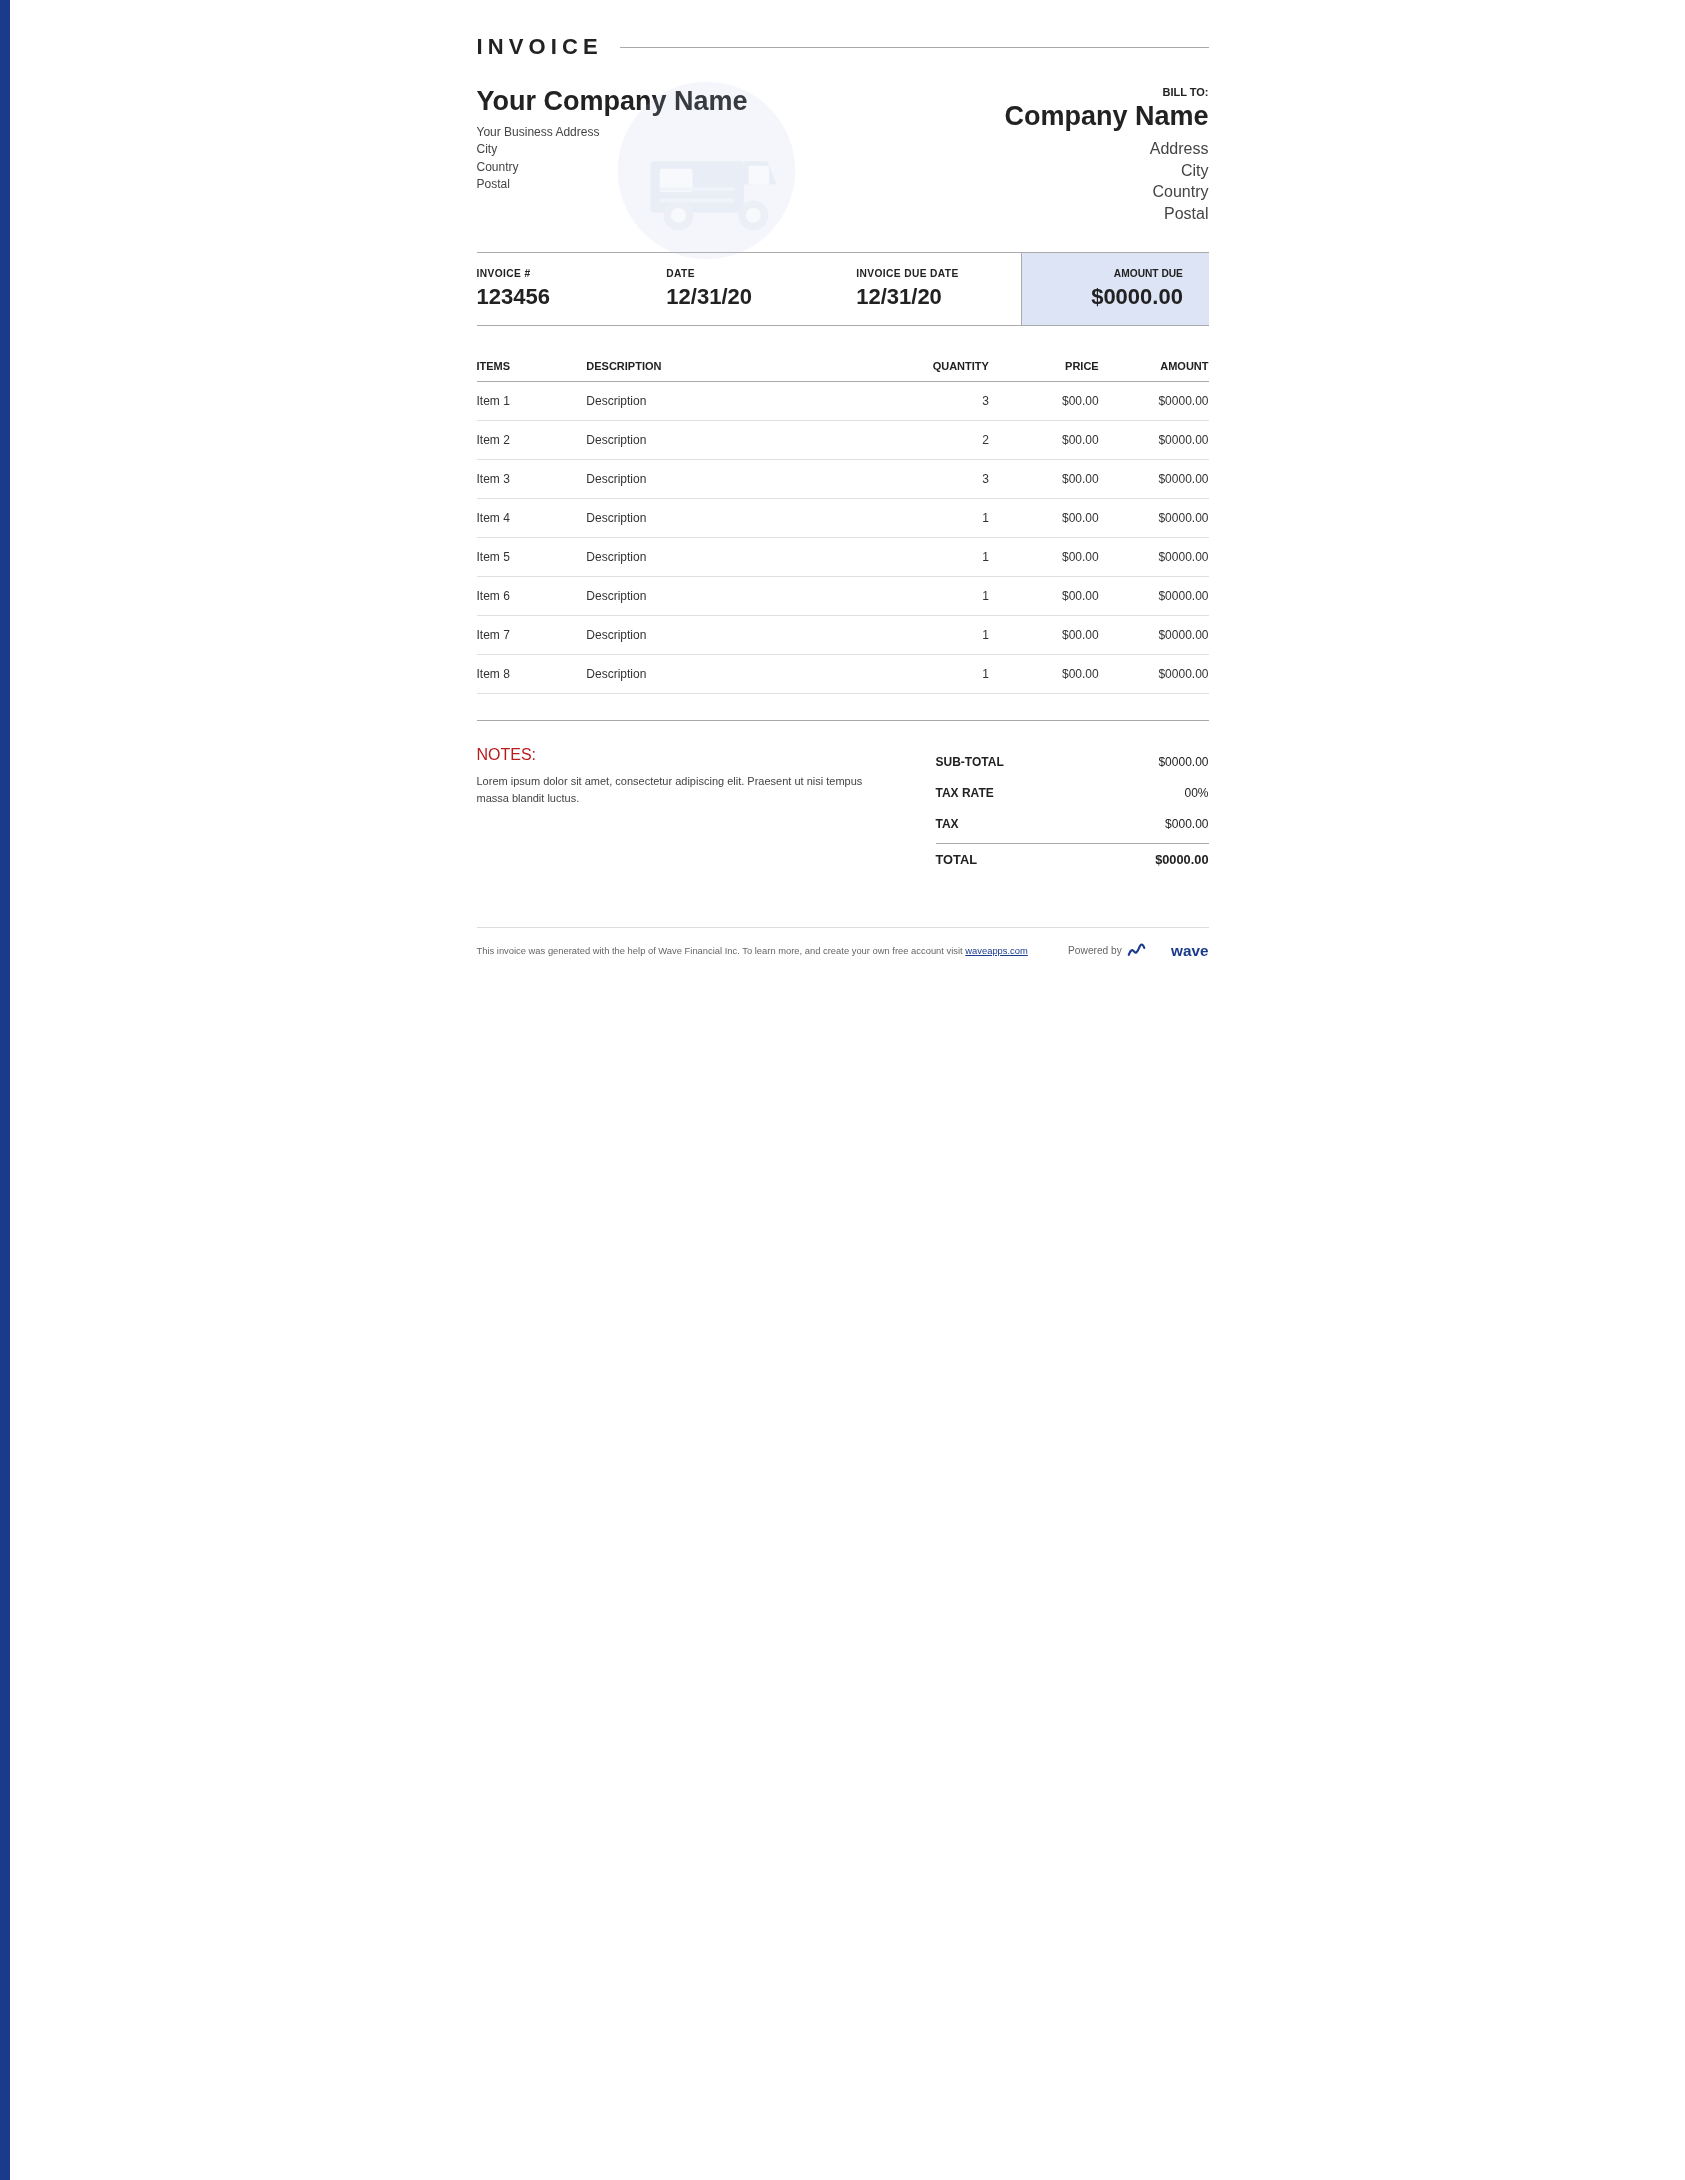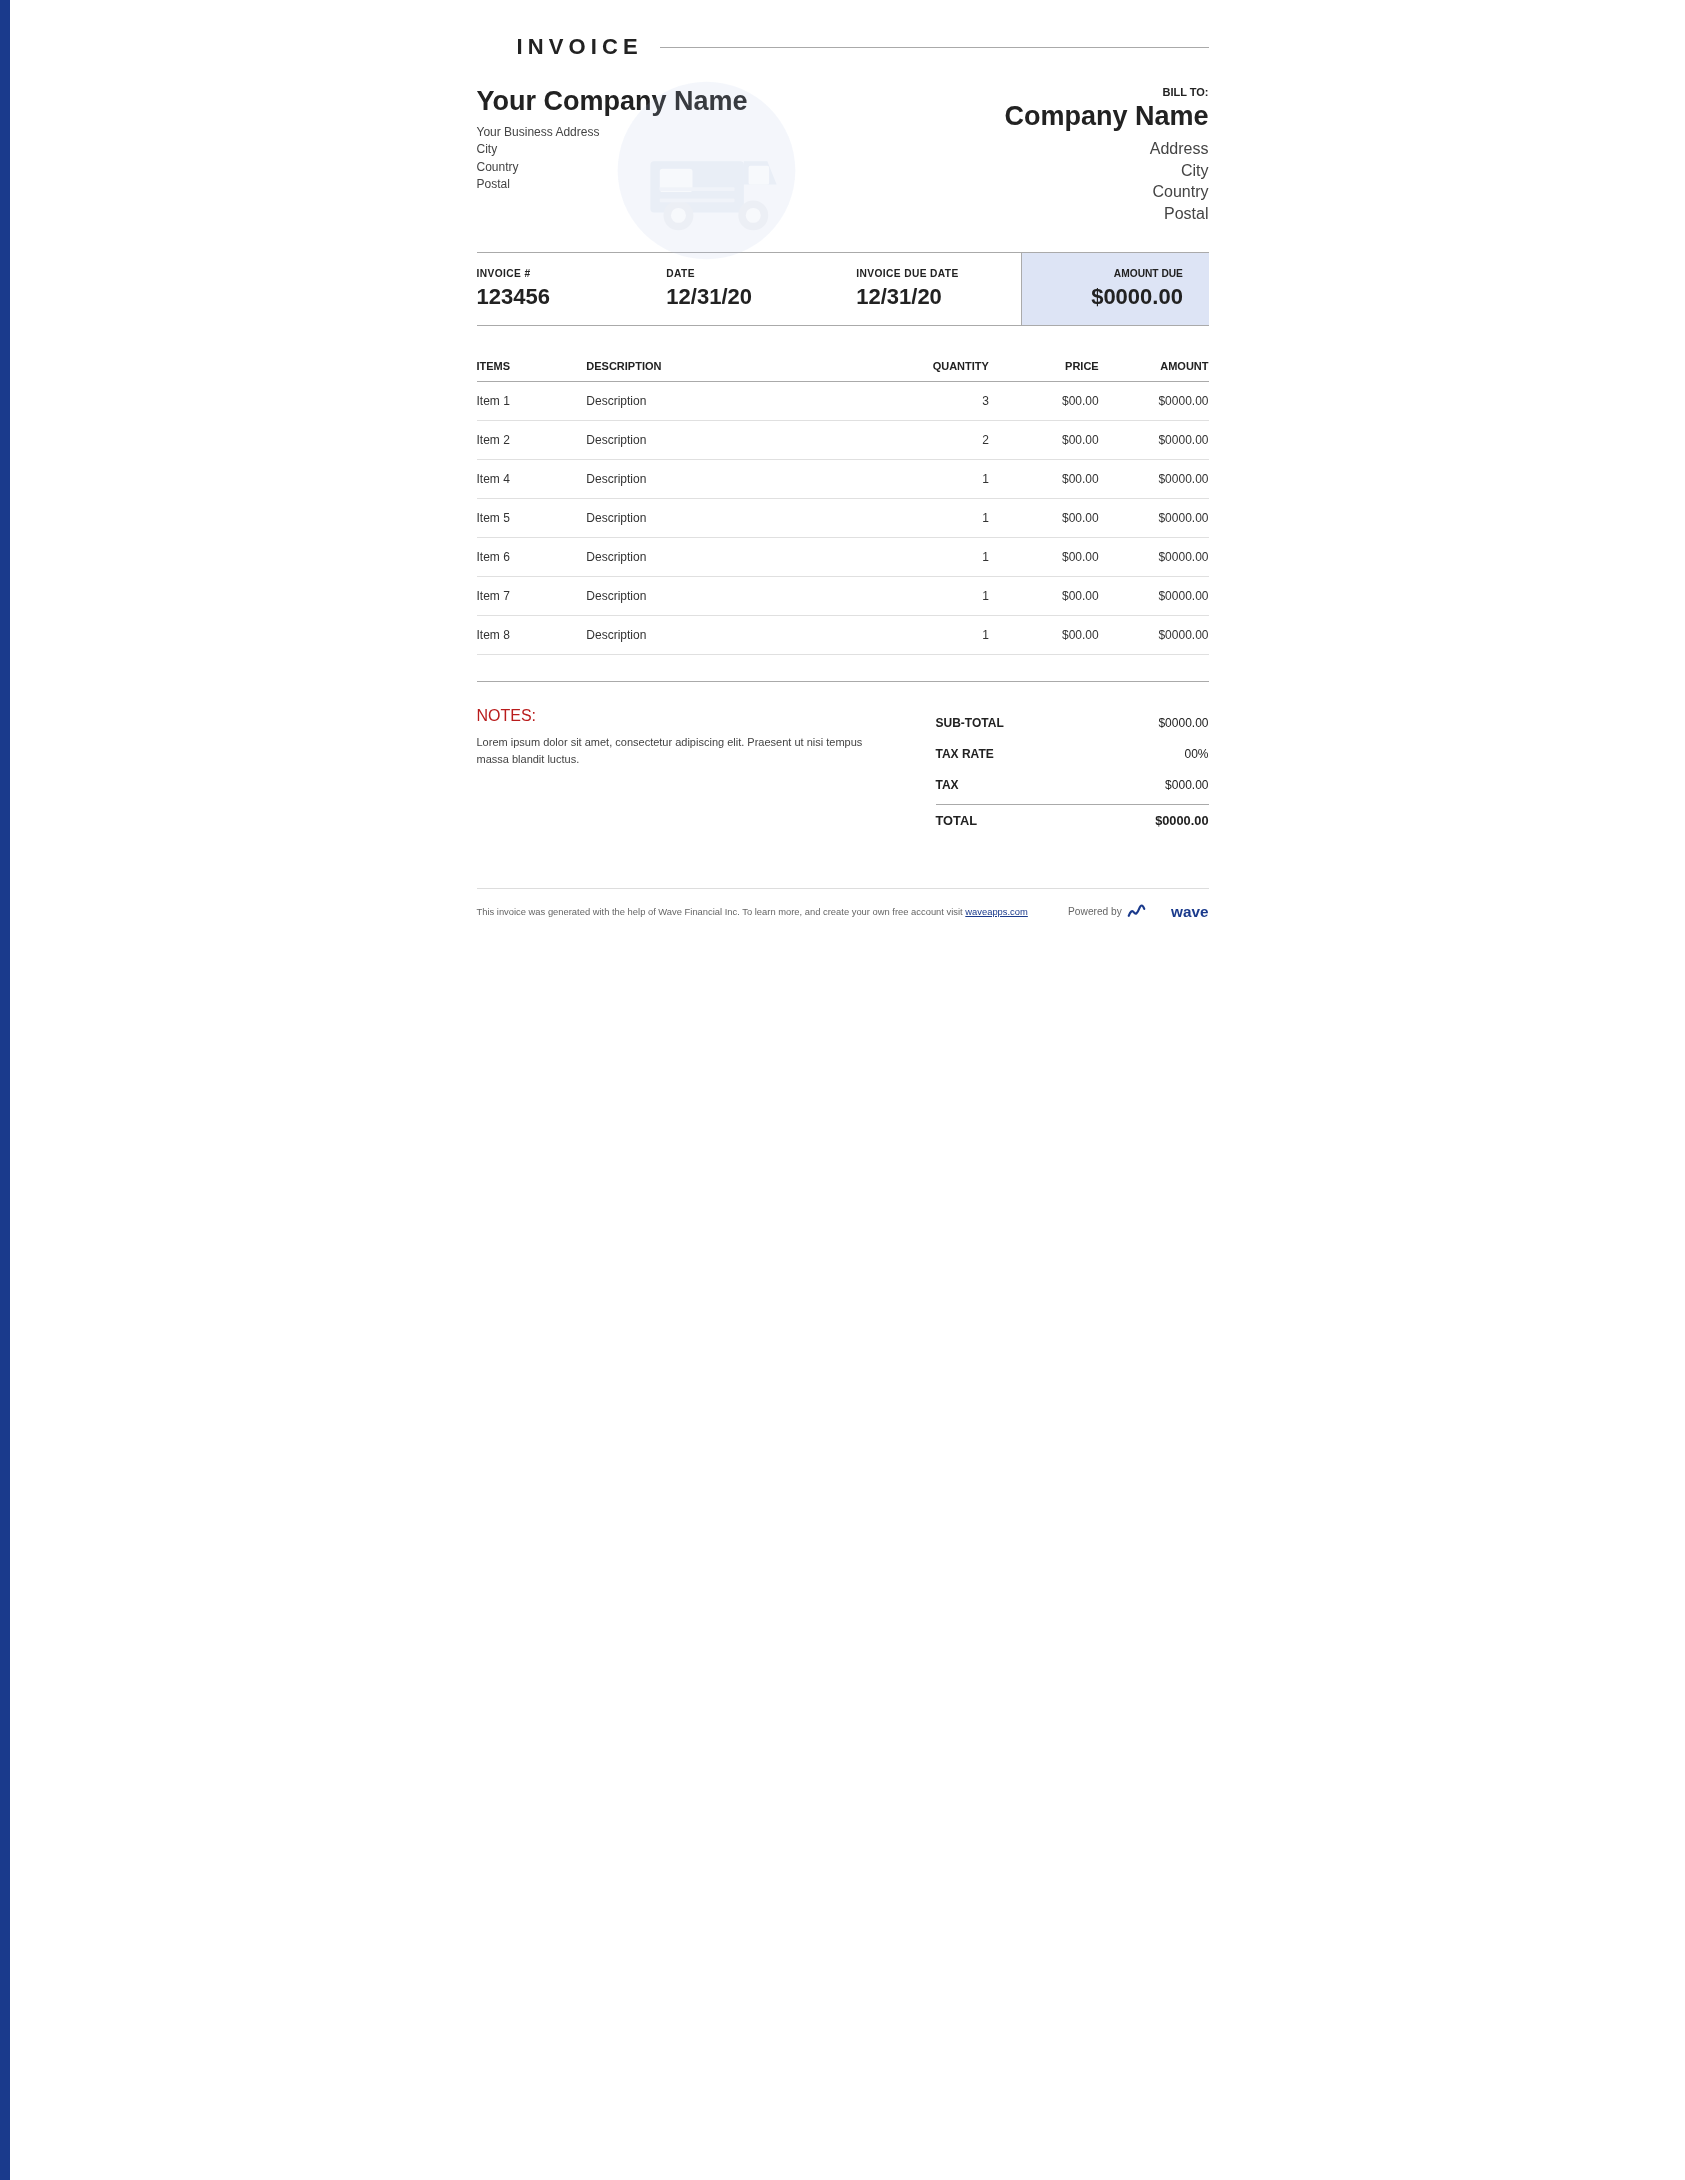--- a/index.html
+++ b/index.html
@@ -28,21 +28,20 @@
       display: flex;
       align-items: center;
       margin-bottom: 25.6px;
     }
     .invoice-title {
       font-size: 22px;
       font-weight: bold;
       letter-spacing: 5.1px;
       color: #222;
       margin-right: 17px;
-      margin-left: 40px;
     }
     .header-line {
       flex: 1;
       height: 0.9px;
       background: #aaa;
     }
 
     
     .company-section {
       display: flex;
@@ -354,20 +353,27 @@
       <td class="col-amount right">$0000.00</td>
     </tr>
         <tr>
       <td class="col-items">Item 2</td>
       <td class="col-desc">Description</td>
       <td class="col-qty right">2</td>
       <td class="col-price right">$00.00</td>
       <td class="col-amount right">$0000.00</td>
     </tr>
         <tr>
+      <td class="col-items">Item 3</td>
+      <td class="col-desc">Description</td>
+      <td class="col-qty right">3</td>
+      <td class="col-price right">$00.00</td>
+      <td class="col-amount right">$0000.00</td>
+    </tr>
+        <tr>
       <td class="col-items">Item 4</td>
       <td class="col-desc">Description</td>
       <td class="col-qty right">1</td>
       <td class="col-price right">$00.00</td>
       <td class="col-amount right">$0000.00</td>
     </tr>
         <tr>
       <td class="col-items">Item 5</td>
       <td class="col-desc">Description</td>
       <td class="col-qty right">1</td>

